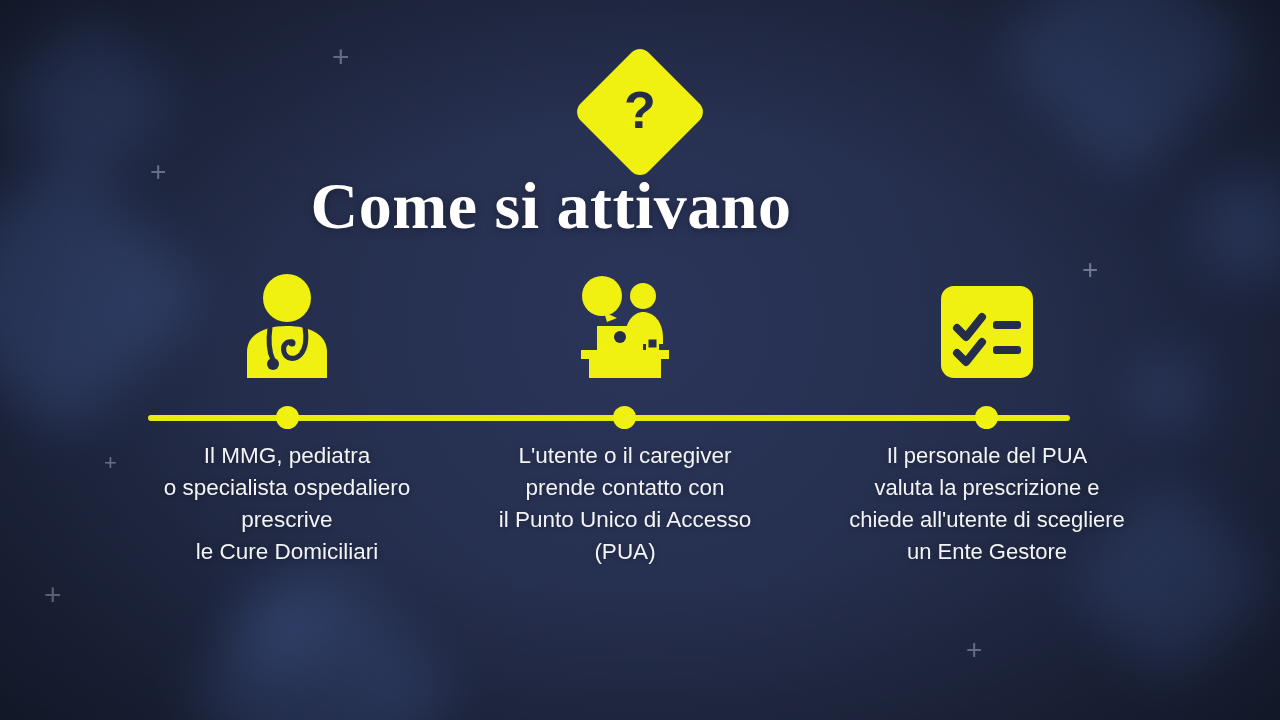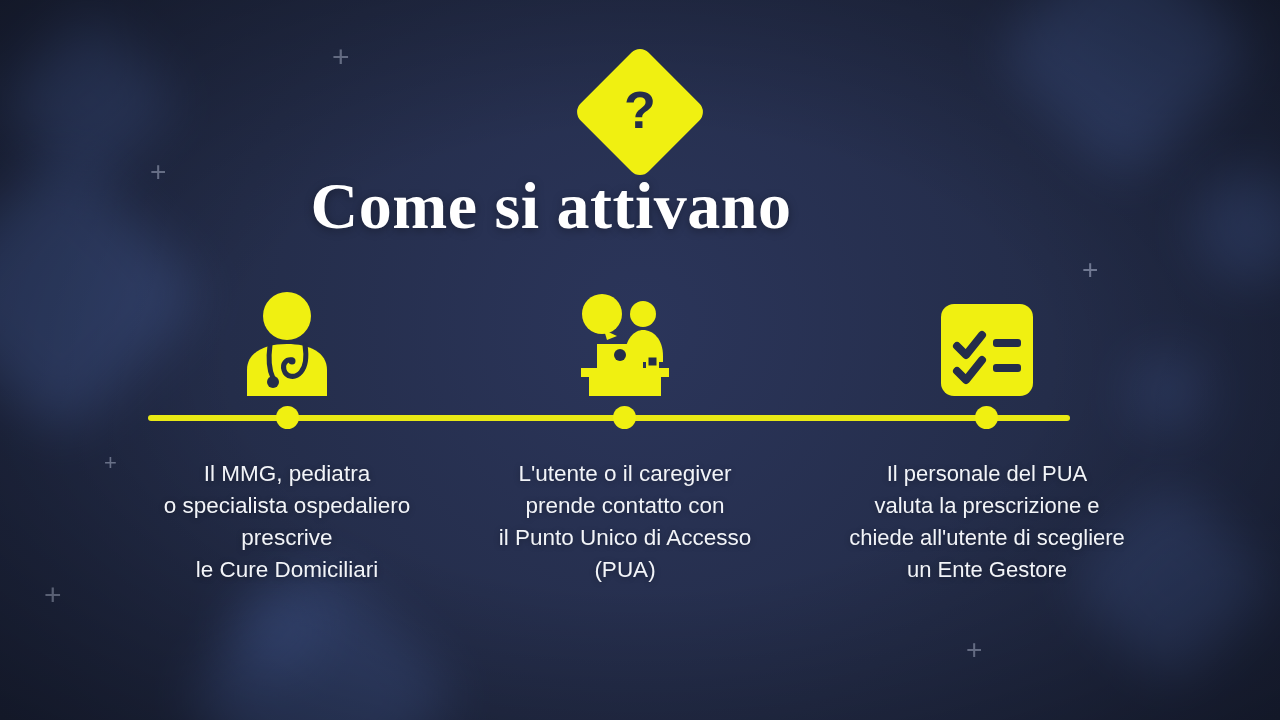--- a/index.html
+++ b/index.html
@@ -90,21 +90,21 @@
     position:absolute;
     width:23px; height:23px;
     border-radius:50%;
     background:#f0f011;
     top:406px;
   }
 
   
   .col {
     position:absolute;
-    top:276px;
+    top:258px;
     width:360px;
     text-align:center;
   }
   .icon-wrap {
     height:120px;
     display:flex;
     align-items:flex-end;
     justify-content:center;
   }
   .caption {

